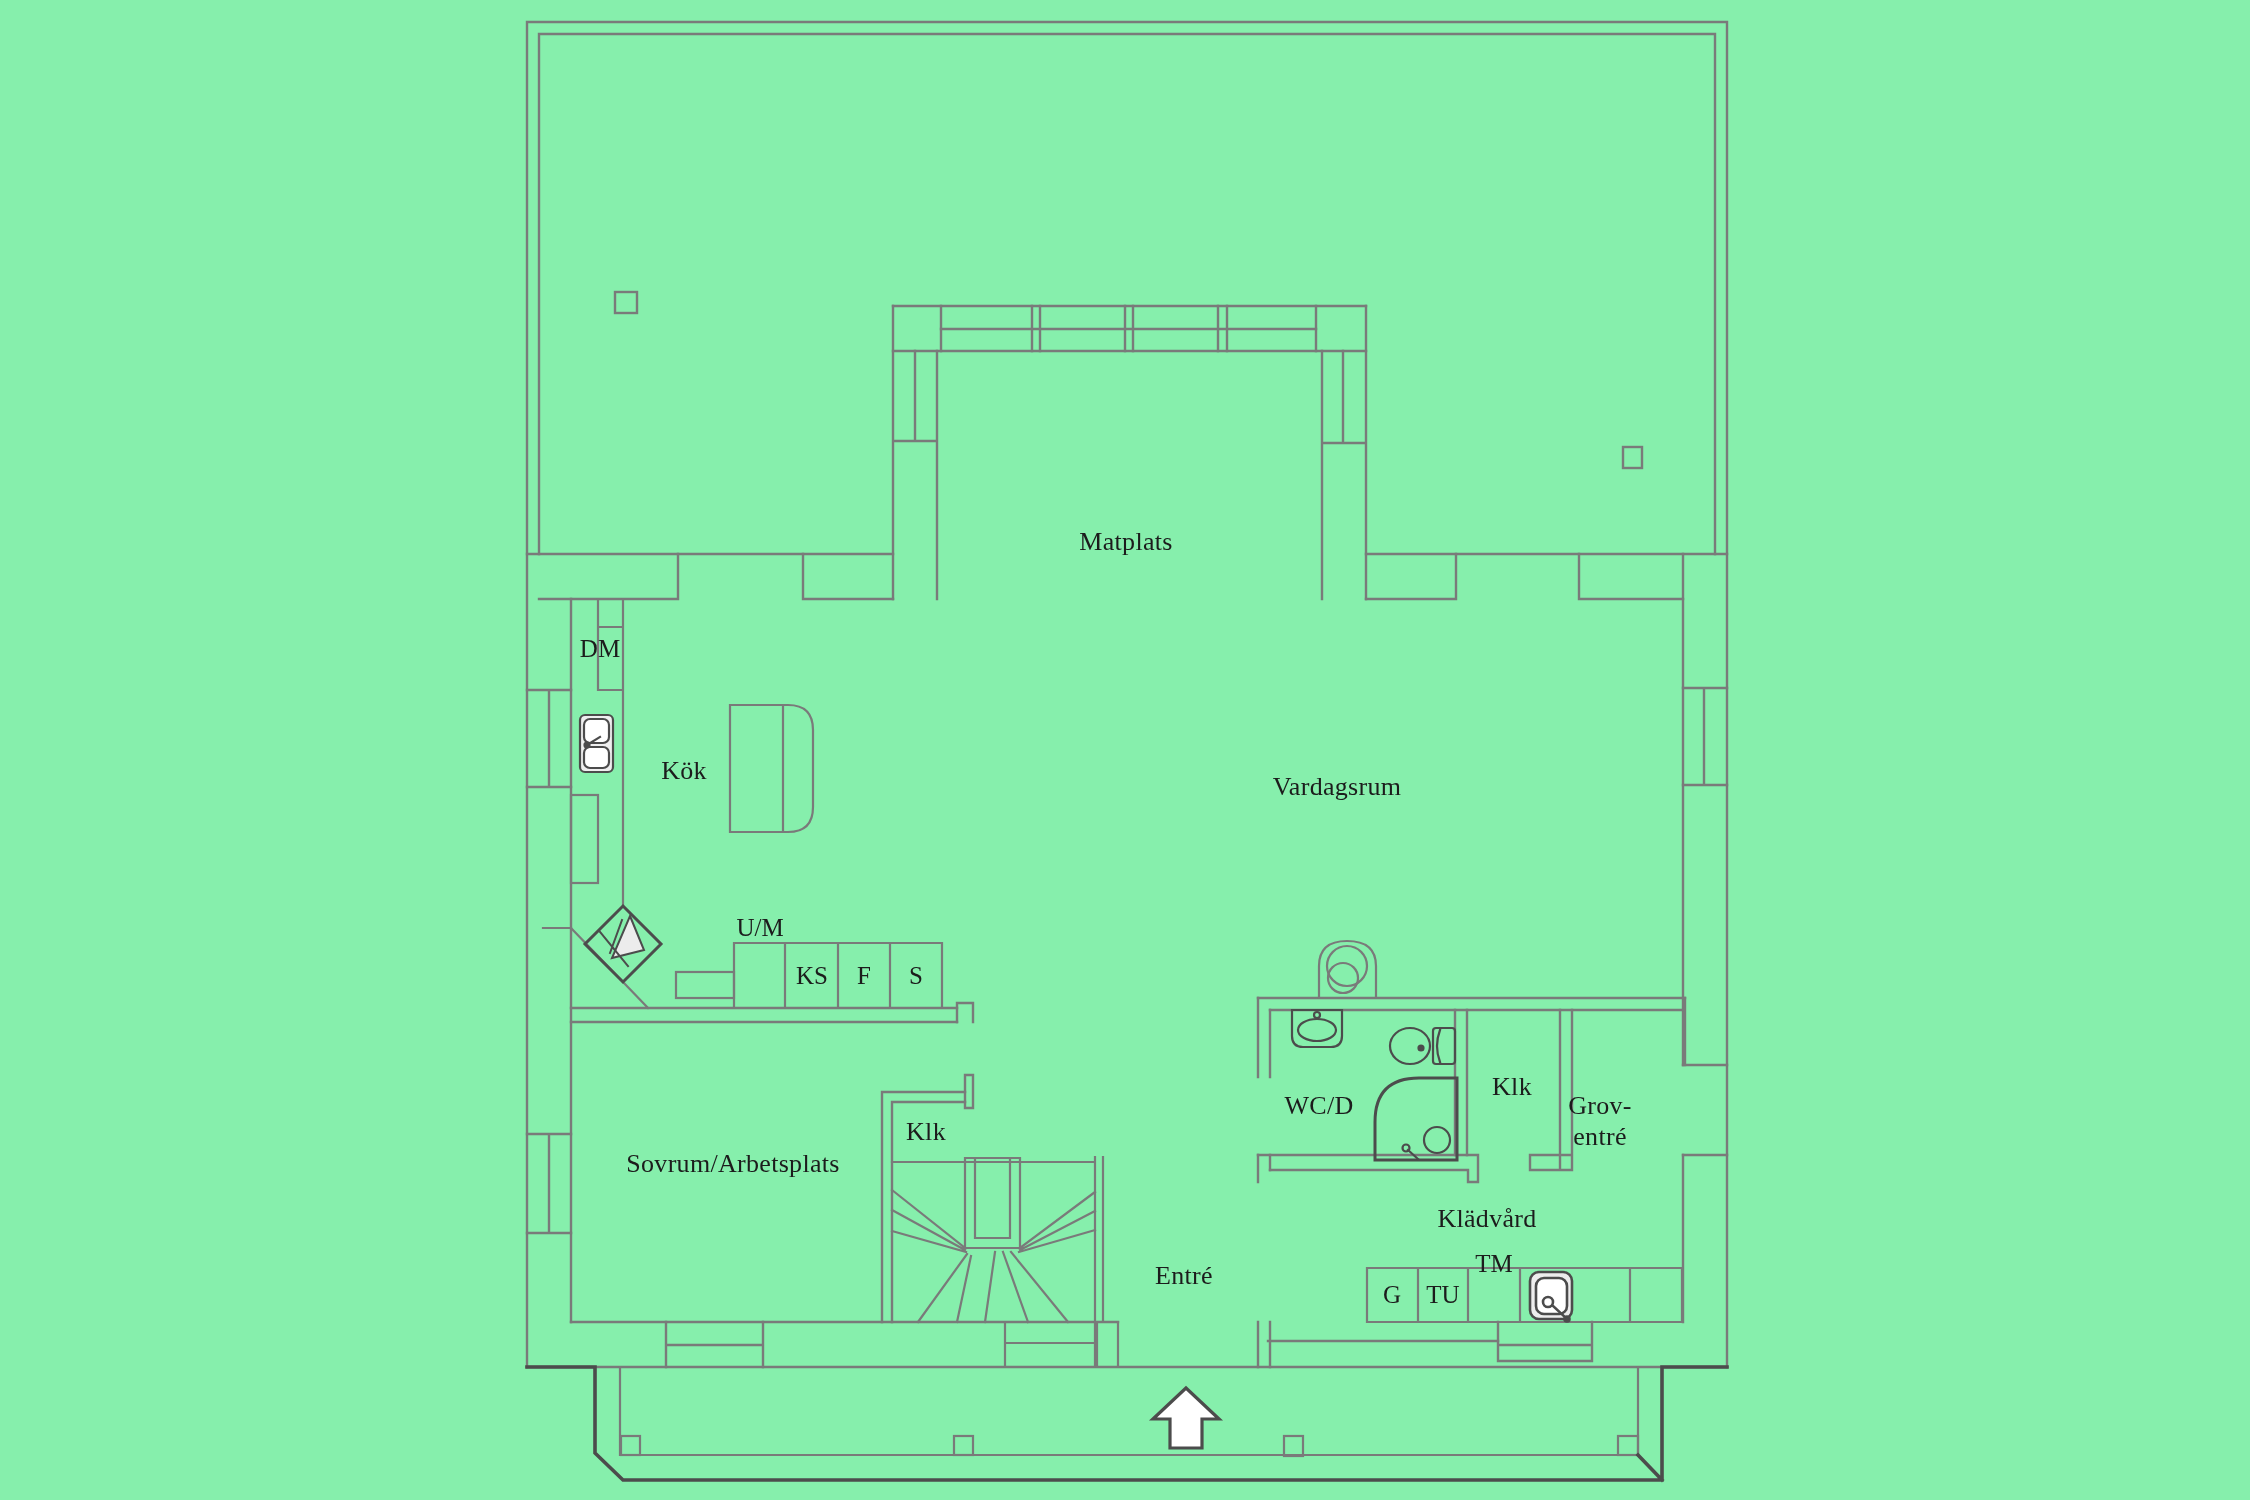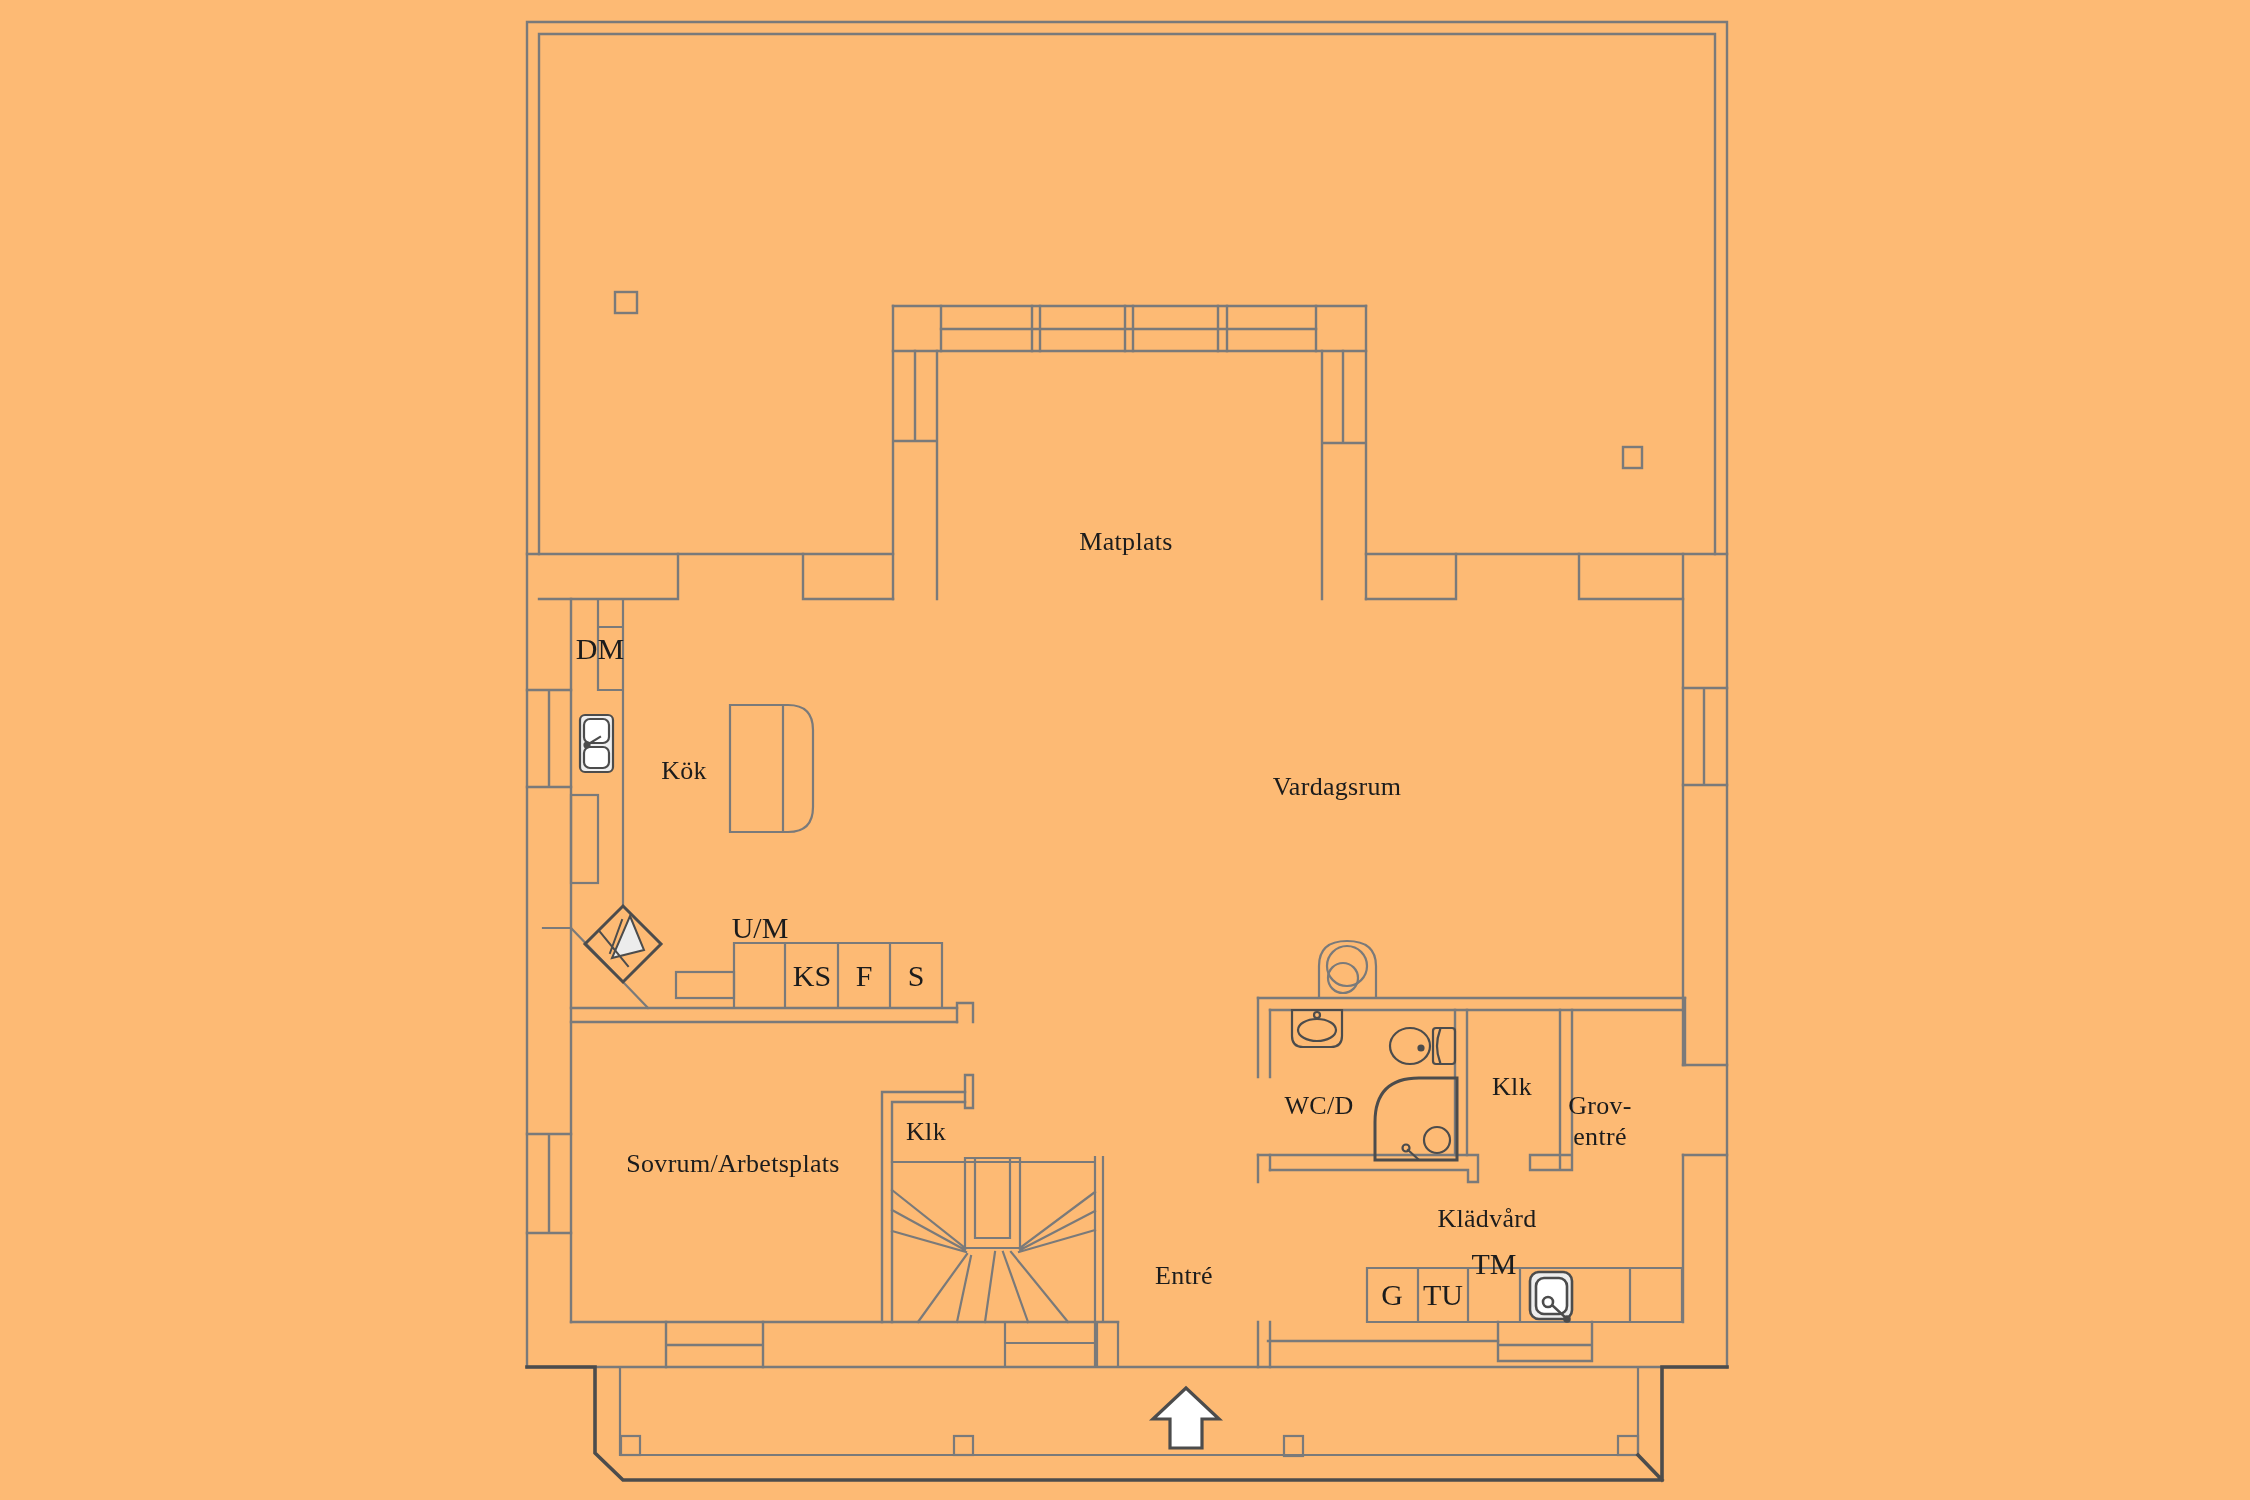--- a/index.html
+++ b/index.html
@@ -1,21 +1,21 @@
 <!DOCTYPE html>
 <html><head>
 <meta charset="utf-8">
 <style>
   html,body{margin:0;padding:0;background:#ffffff;}
-  #canvas{position:relative;width:2250px;height:1500px;background:#fdba74;overflow:hidden;
+  #canvas{position:relative;width:2250px;height:1500px;background:#86efac;overflow:hidden;
           font-family:"Liberation Serif",serif;}
   #plan-svg{position:absolute;left:0;top:0;}
   .room-label{position:absolute;transform:translate(-50%,-50%);font-size:26px;color:#1c1c1c;
               white-space:pre-line;text-align:center;letter-spacing:.3px;line-height:31px;}
-  .appl-label{position:absolute;transform:translate(-50%,-50%);font-size:30px;color:#1c1c1c;}
+  .appl-label{position:absolute;transform:translate(-50%,-50%);font-size:25px;color:#1c1c1c;}
 </style>
 </head>
 <body>
 
 <div id="canvas">
 
 <svg id="plan-svg" width="2250" height="1500" viewBox="0 0 2250 1500" fill="none" stroke-linecap="square">
 
   <g stroke="#7a7a7a" stroke-width="2.4">
     <path d="M527,22 H1727 M527,22 V1367 M1727,22 V1367"></path>

